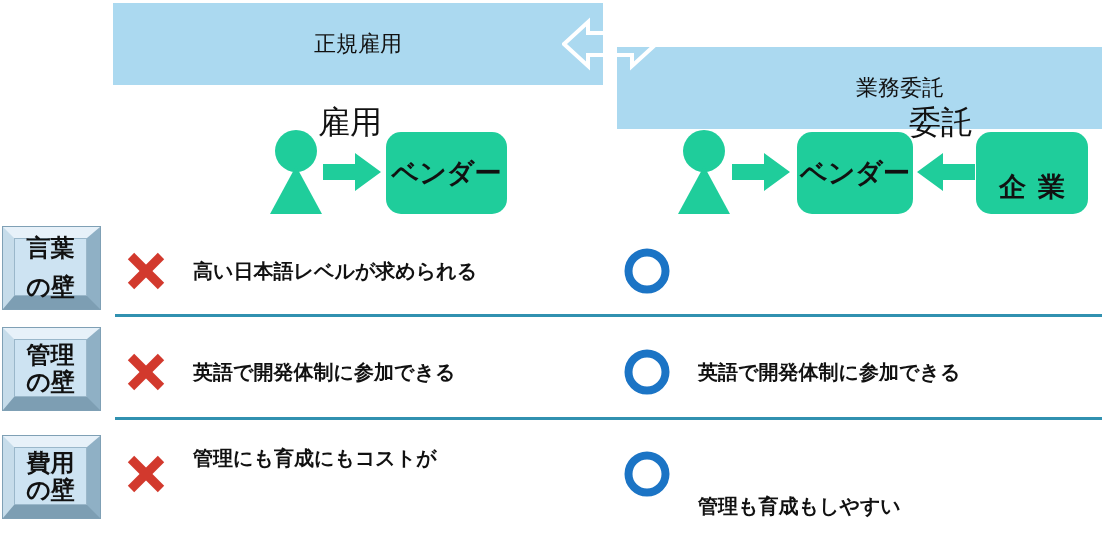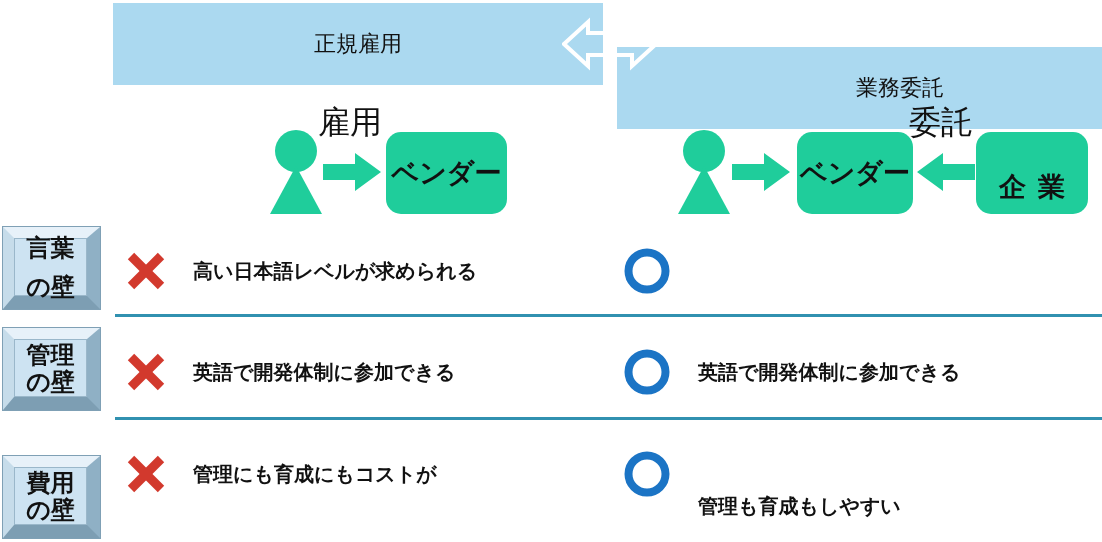--- a/index.html
+++ b/index.html
@@ -111,27 +111,27 @@
     <line x1="4" y1="4" x2="34" y2="34" stroke="currentColor" stroke-width="9"></line>
     <line x1="34" y1="4" x2="4" y2="34" stroke="currentColor" stroke-width="9"></line>
   </svg>
   <div class="abs rowtext neg" style="top:355px;">英語で開発体制に参加できる</div>
   <svg class="abs ring" style="left:624px;top:349px;" viewBox="0 0 46 46">
     <circle cx="23" cy="23" r="18.5" fill="none" stroke="currentColor" stroke-width="8"></circle>
   </svg>
   <div class="abs rowtext pos" style="top:355px;">英語で開発体制に参加できる</div>
   <div class="abs divider" style="top:417px;"></div>
 
-  <div class="abs wall-badge" style="top:456px;">
+  <div class="abs wall-badge" style="top:436px;">
     <span>費用</span>
     <span>の壁</span>
   </div>
   <svg class="abs cross" style="left:127px;top:455px;" viewBox="0 0 38 38">
     <line x1="4" y1="4" x2="34" y2="34" stroke="currentColor" stroke-width="9"></line>
     <line x1="34" y1="4" x2="4" y2="34" stroke="currentColor" stroke-width="9"></line>
   </svg>
-  <div class="abs rowtext neg" style="top:457px;">管理にも育成にもコストが</div>
+  <div class="abs rowtext neg" style="top:441px;">管理にも育成にもコストが</div>
   <svg class="abs ring" style="left:624px;top:451px;" viewBox="0 0 46 46">
     <circle cx="23" cy="23" r="18.5" fill="none" stroke="currentColor" stroke-width="8"></circle>
   </svg>
   <div class="abs rowtext pos" style="top:457px;margin-top:32px;">管理も育成もしやすい</div>
 
 </div>
 
 </body></html>

